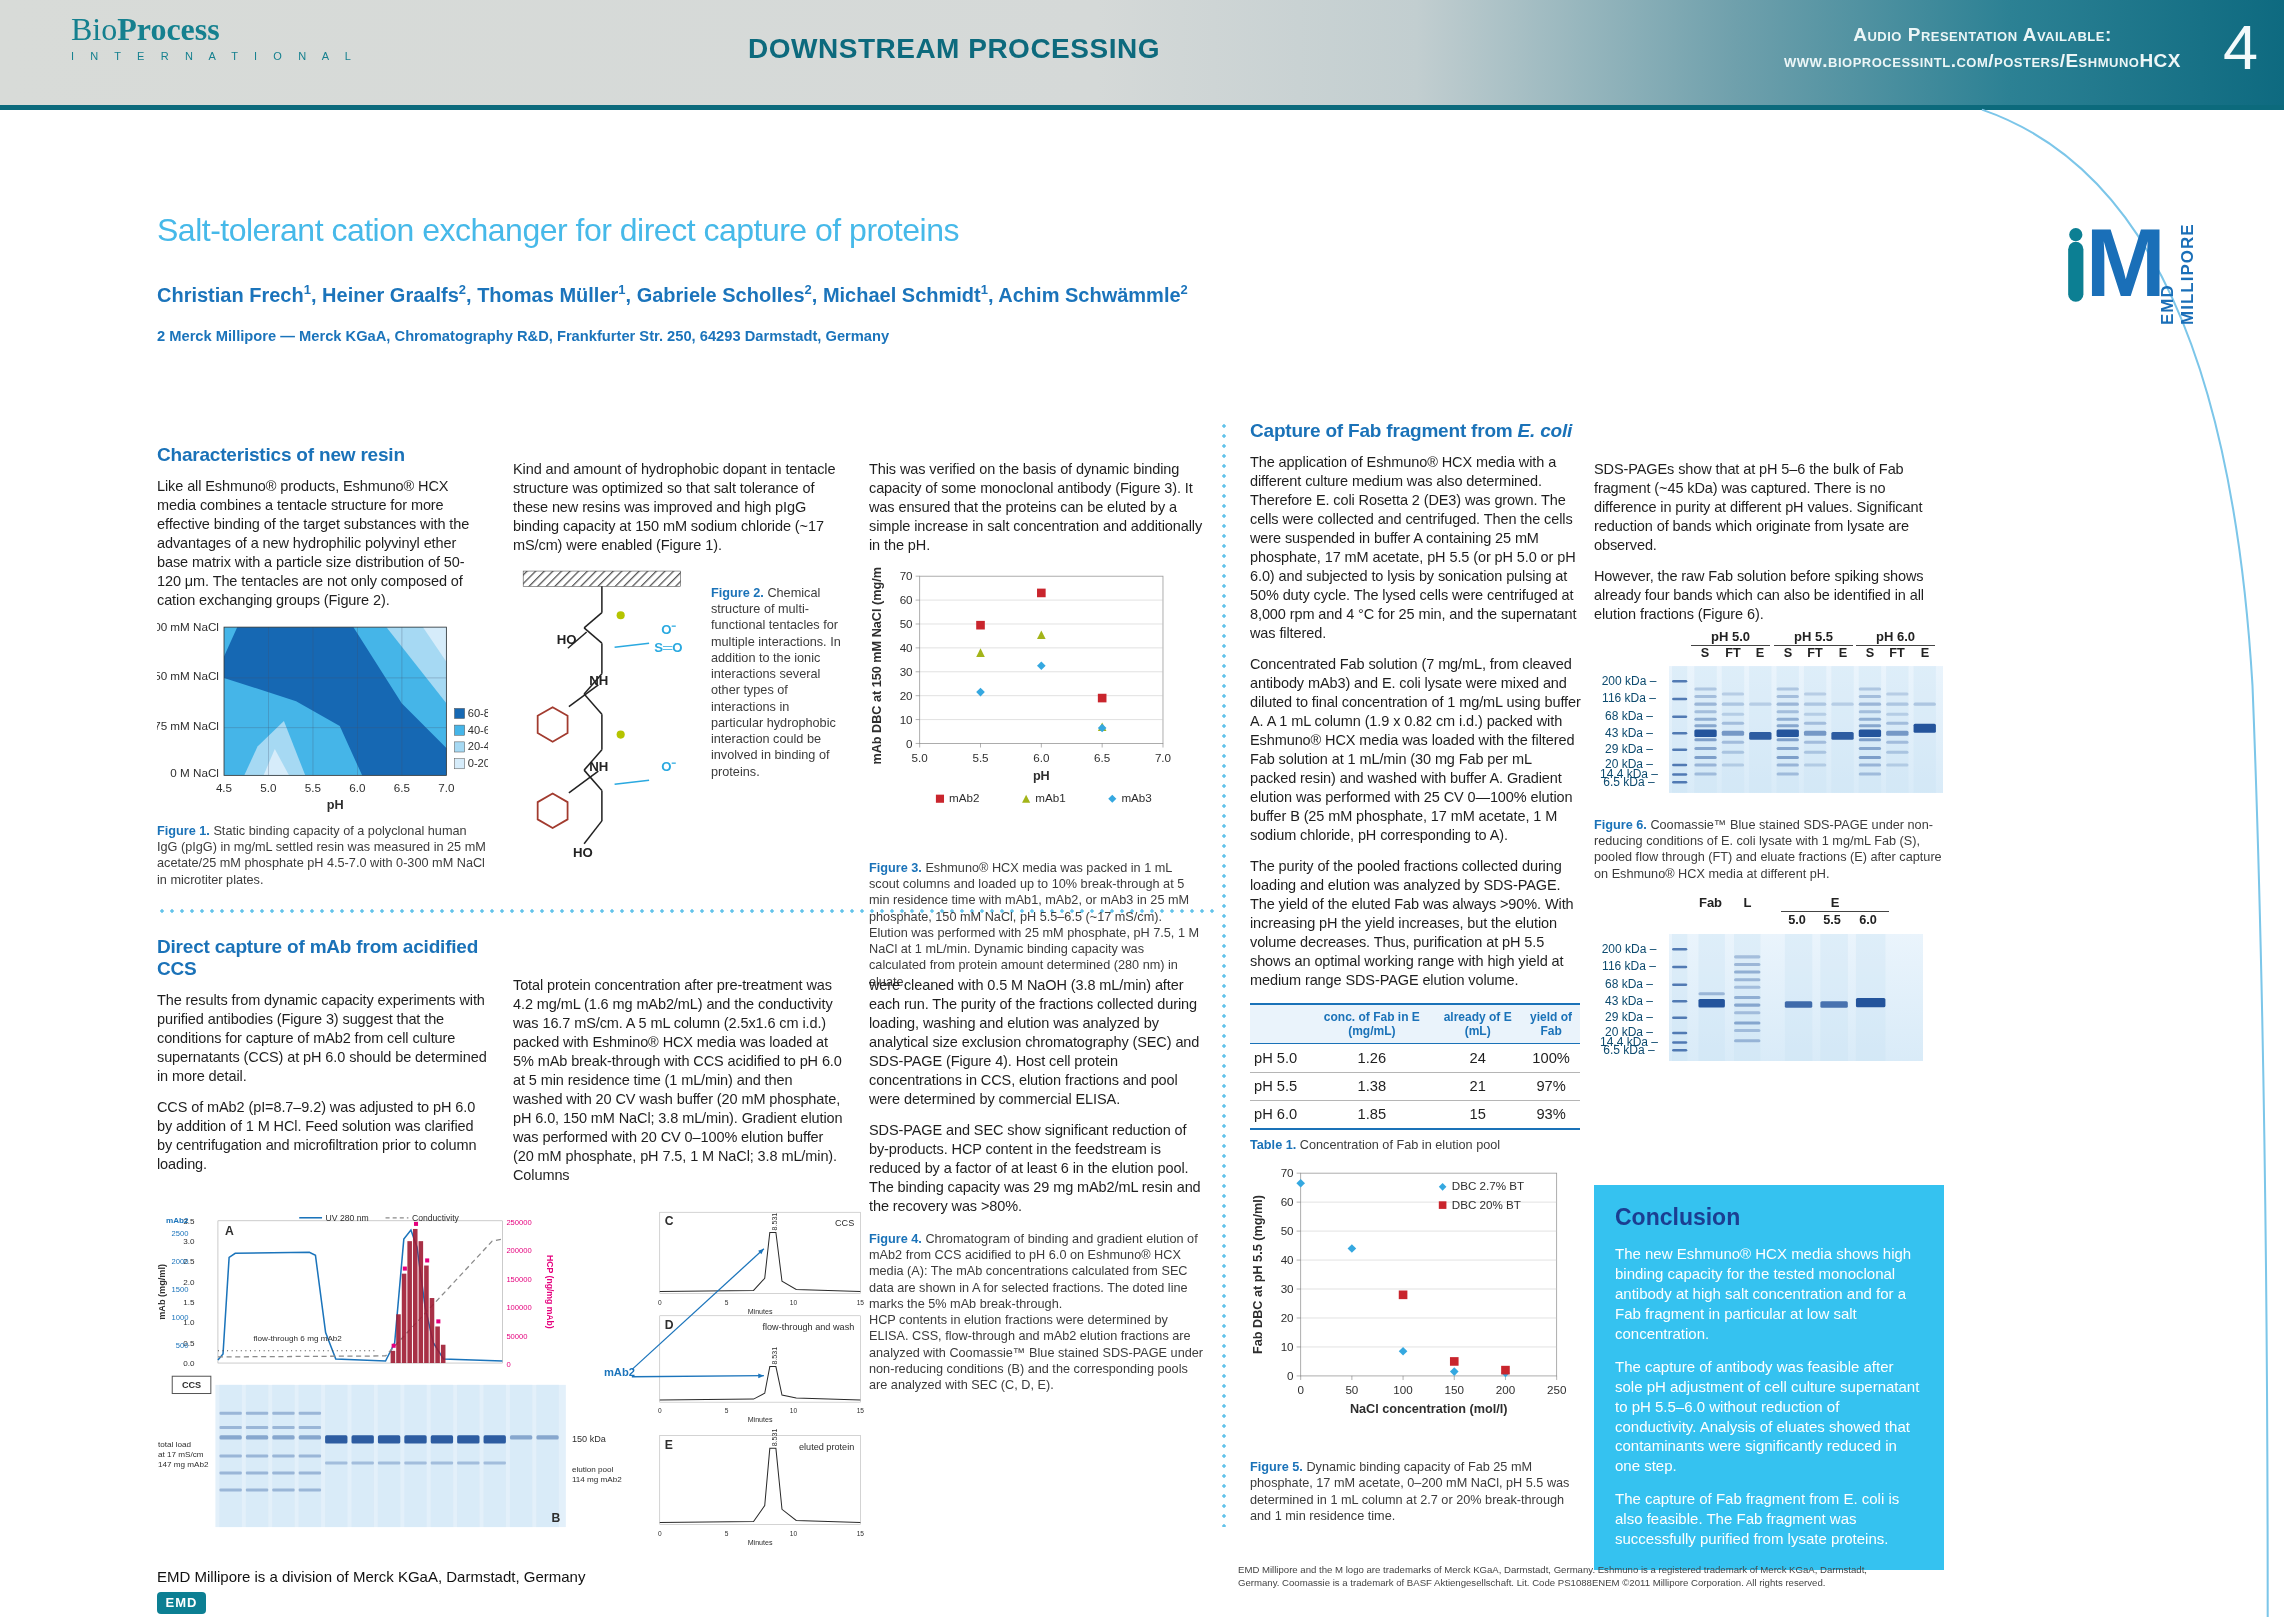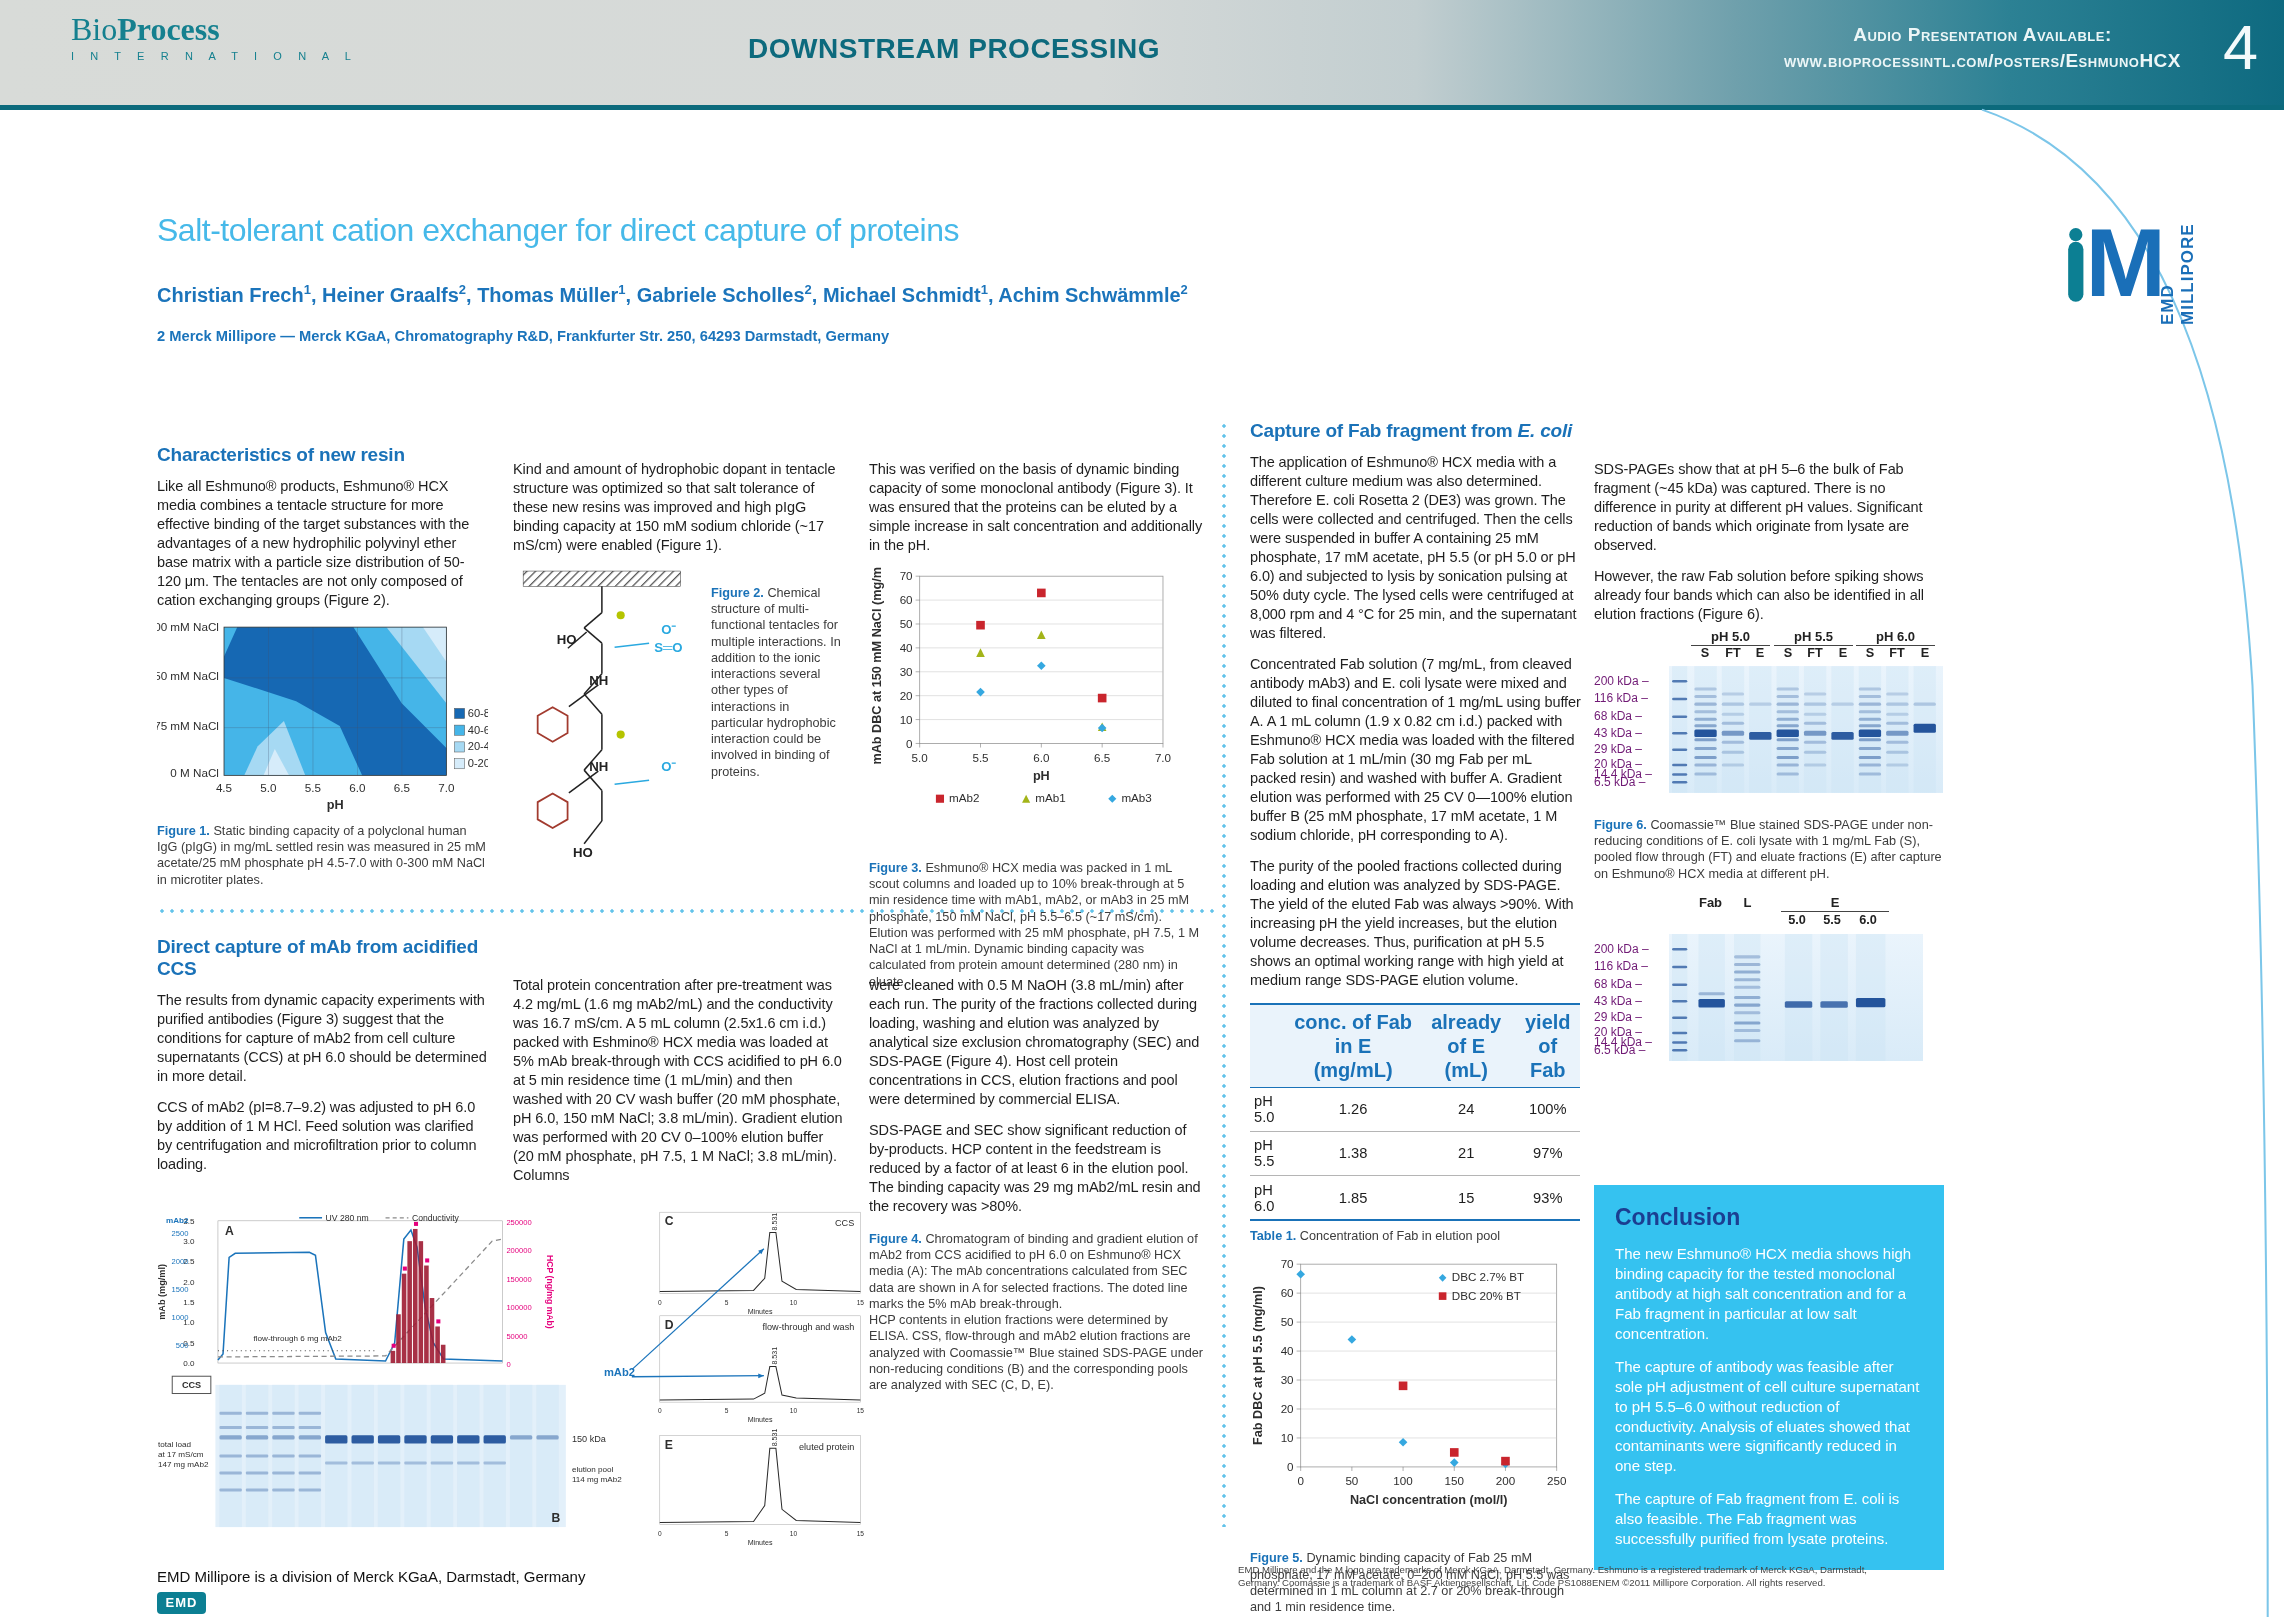--- a/index.html
+++ b/index.html
@@ -42,34 +42,34 @@
   .cap .lab{color:#1a72b8;font-weight:700;}
   .padtop{padding-top:40px;}
   
   .vdots{position:absolute;width:4px;background-image:radial-gradient(circle,#62c3ea 1.5px,rgba(0,0,0,0) 1.8px);
     background-size:4px 10px;background-repeat:repeat-y;}
   .hdots{position:absolute;height:4px;background-image:radial-gradient(circle,#62c3ea 1.5px,rgba(0,0,0,0) 1.8px);
     background-size:10px 4px;background-repeat:repeat-x;}
   
   #table1{width:330px;border-collapse:collapse;margin-top:13px;}
   #table1 thead tr{background:#eaf3fb;}
-  #table1 th{color:#1a72b8;font-weight:700;font-size:20px;line-height:1.2;padding:5px 3px;
+  #table1 th{color:#1a72b8;font-weight:700;font-size:12px;line-height:1.2;padding:5px 3px;
     border-top:2.5px solid #1a72b8;border-bottom:1.5px solid #1a72b8;text-align:center;margin-top:36px;}
   #table1 td{font-size:14.7px;padding:5.6px 3px;text-align:center;border-bottom:1px solid #b5b5b5;}
   #table1 tr td:first-child{text-align:left;padding-left:4px;}
   #table1 tbody tr:last-child td{border-bottom:2.5px solid #1a72b8;}
   
   #conclusion{position:absolute;left:1594px;top:1185px;width:350px;background:#35c2f0;
     padding:19px 21px 21px 21px;box-sizing:border-box;}
   #conclusion h2{font-size:23px;font-weight:700;color:#1b3e91;margin:0 0 13px 0;}
   #conclusion p{color:#ffffff;font-size:15px;line-height:1.33;margin:0 0 13px 0;}
   #conclusion p:last-child{margin-bottom:0;}
   
   .gelblock{position:relative;margin-top:5px;}
-  .gel-mk{position:absolute;font-size:12px;color:#701a75;text-align:left;width:70px;}
+  .gel-mk{position:absolute;font-size:12px;color:#0c4a6e;text-align:center;width:70px;}
   .gel-top{position:absolute;font-size:13px;font-weight:700;color:#222;text-align:center;}
   .gel-top.rule{border-bottom:1px solid #444;padding-bottom:1px;}
   .gel-lane-lab{position:absolute;font-size:12.7px;font-weight:700;color:#222;text-align:center;}
   
   #footer-left{position:absolute;left:157px;top:1568px;font-size:15px;color:#111;}
   #emd-badge{position:absolute;left:157px;top:1592px;width:49px;height:22px;background:#0c7f93;
     border-radius:4px;color:#fff;font-size:13px;font-weight:700;text-align:center;line-height:22px;letter-spacing:1px;}
   #footer-right{position:absolute;left:1238px;top:1564px;width:711px;font-size:9.6px;color:#444;line-height:1.35;}
   
   .fig-row{display:flex;flex-direction:row;}

